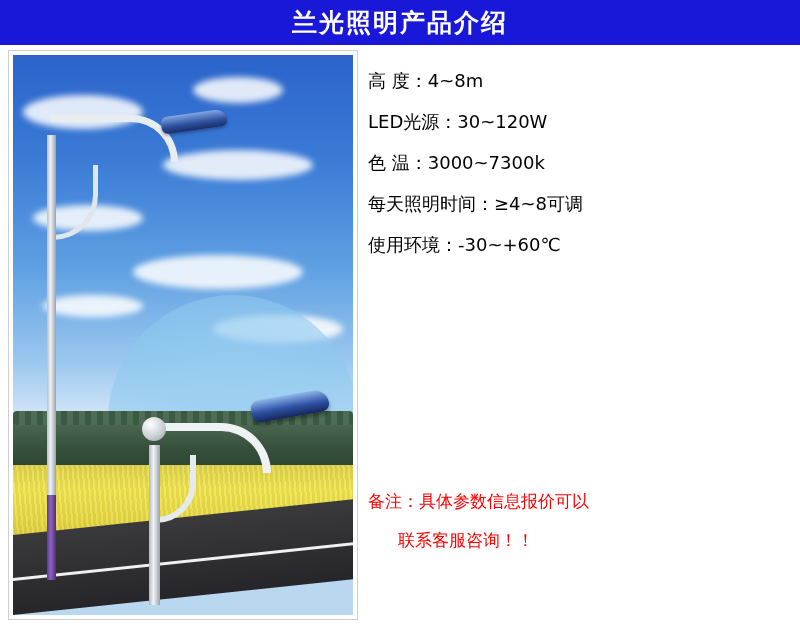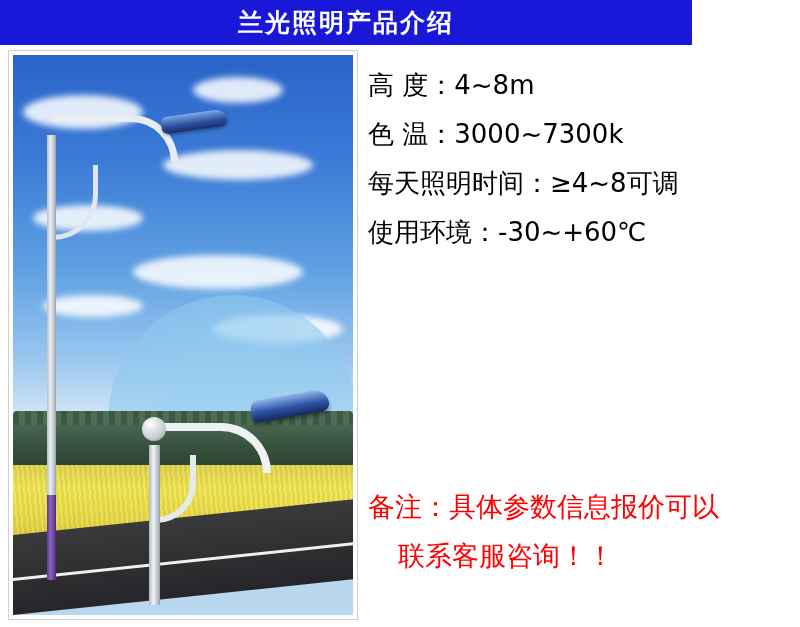--- a/index.html
+++ b/index.html
@@ -17,21 +17,21 @@
     position: relative;
     width: 800px;
     height: 627px;
     background: #ffffff;
   }
   
   .header {
     position: absolute;
     left: 0;
     top: 0;
-    width: 692px;
+    width: 800px;
     height: 45px;
     background: #1a18d8;
     display: flex;
     align-items: center;
     justify-content: center;
   }
   .header-title {
     color: #ffffff;
     font-size: 25px;
     font-weight: bold;
@@ -253,34 +253,34 @@
     background: radial-gradient(circle at 35% 30%, #ffffff, #c7cdd2 60%, #8d949a);
   }
   
   .specs {
     position: absolute;
     left: 368px;
     top: 72px;
     width: 424px;
   }
   .spec-row {
-    font-size: 26px;
+    font-size: 18px;
     color: #000000;
     line-height: 1.0;
     margin-bottom: 23px;
     white-space: nowrap;
     font-family: "DejaVu Sans", "Liberation Sans", sans-serif;
   }
   .note {
     position: absolute;
     left: 368px;
     top: 493px;
     width: 424px;
     color: #ff0000;
-    font-size: 27px;
+    font-size: 17px;
     line-height: 1.0;
     font-family: "DejaVu Sans", "Liberation Sans", sans-serif;
   }
   .note-line-1 { text-align: left; margin-bottom: 22px; }
   .note-line-2 { padding-left: 30px; }
 </style>
 </head>
 <body>
 
 <div class="page">
@@ -320,20 +320,21 @@
         <div class="brace"></div>
         <div class="head"></div>
         <div class="ball"></div>
         <div class="pole"></div>
       </div>
     </div>
   </div>
 
   <div class="specs">
     <div class="spec-row">高      度：4~8m</div>
+    <div class="spec-row">LED光源：30~120W</div>
     <div class="spec-row">色      温：3000~7300k</div>
     <div class="spec-row">每天照明时间：≥4~8可调</div>
     <div class="spec-row">使用环境：-30~+60℃</div>
   </div>
 
   <div class="note">
     <div class="note-line-1">备注：具体参数信息报价可以</div>
     <div class="note-line-2">联系客服咨询！！</div>
   </div>
 

